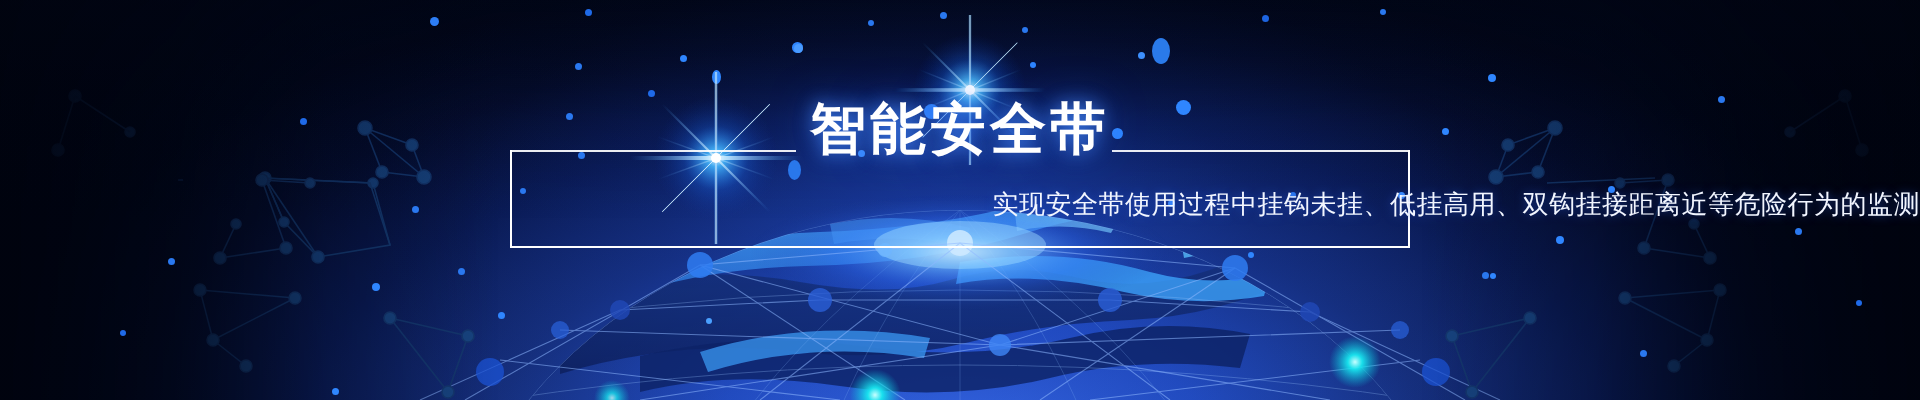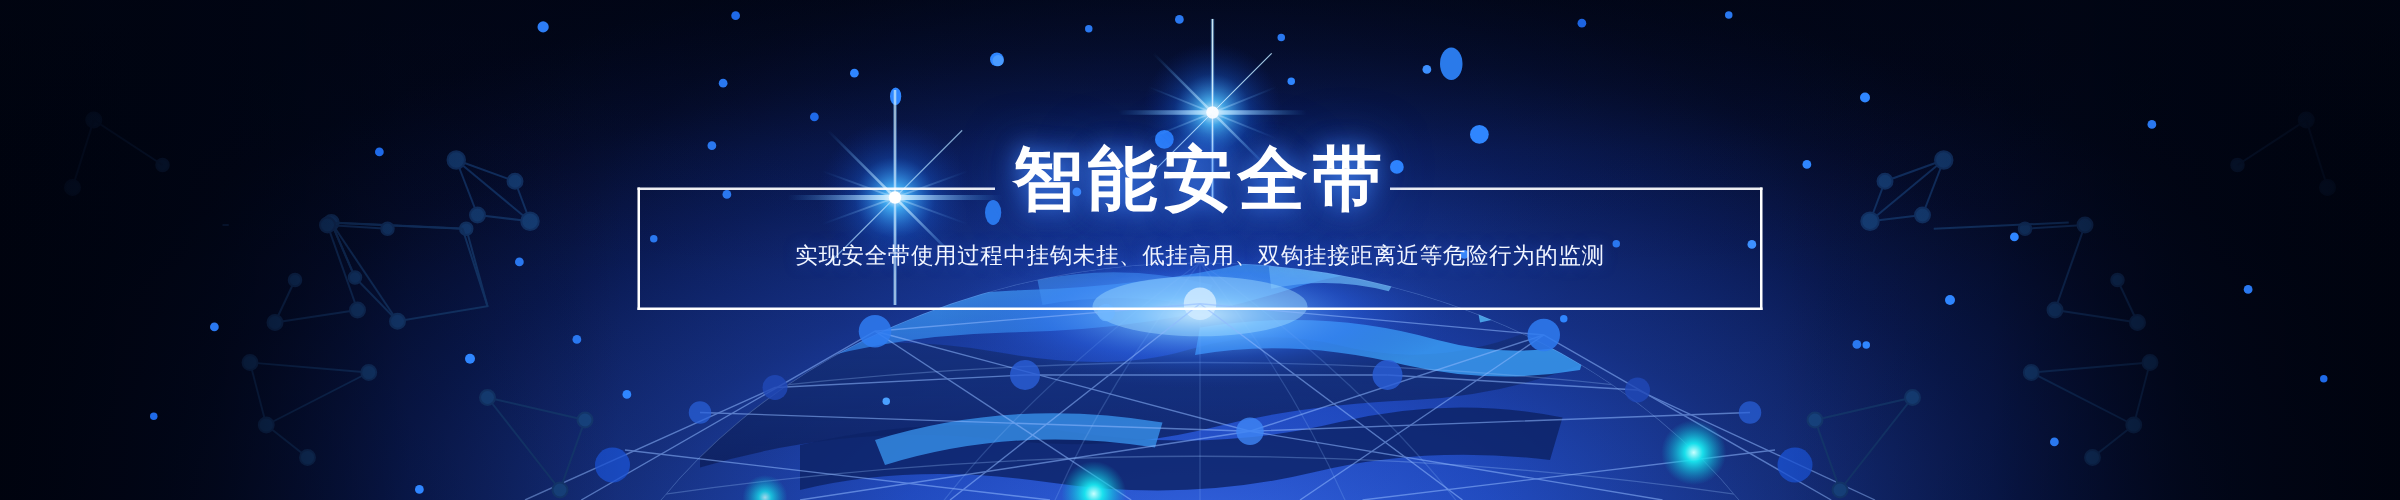--- a/index.html
+++ b/index.html
@@ -50,31 +50,31 @@
     border:2px solid #ffffff;border-top:none;
     box-sizing:border-box;
   }
   #info-box::before,#info-box::after{
     content:"";position:absolute;top:-2px;height:2px;background:#fff;
   }
   #info-box::before{left:-2px;width:0px;}
   #info-box::after{right:-2px;width:0px;}
 
   #banner-title{
-    position:absolute;left:0;top:111px;width:1920px;
+    position:absolute;left:0;top:97px;width:1920px;
     text-align:center;
     font-size:56px;line-height:64px;font-weight:bold;
     color:#ffffff;letter-spacing:4px;
     text-shadow:0 0 18px rgba(70,140,255,.85), 0 0 42px rgba(40,100,240,.55);
     white-space:nowrap;
   }
   #banner-subtitle{
     position:absolute;left:0;top:185px;width:1920px;
-    text-align:center;
-    font-size:18px;line-height:38px;font-weight:400;
+    text-align:right;
+    font-size:26px;line-height:38px;font-weight:400;
     color:#f2f6ff;letter-spacing:.5px;
     text-shadow:0 0 10px rgba(40,90,220,.6);
     white-space:nowrap;
   }
 
   
   .dot{position:absolute;border-radius:50%;}
   .flare{position:absolute;pointer-events:none;}
 </style>
 </head>

